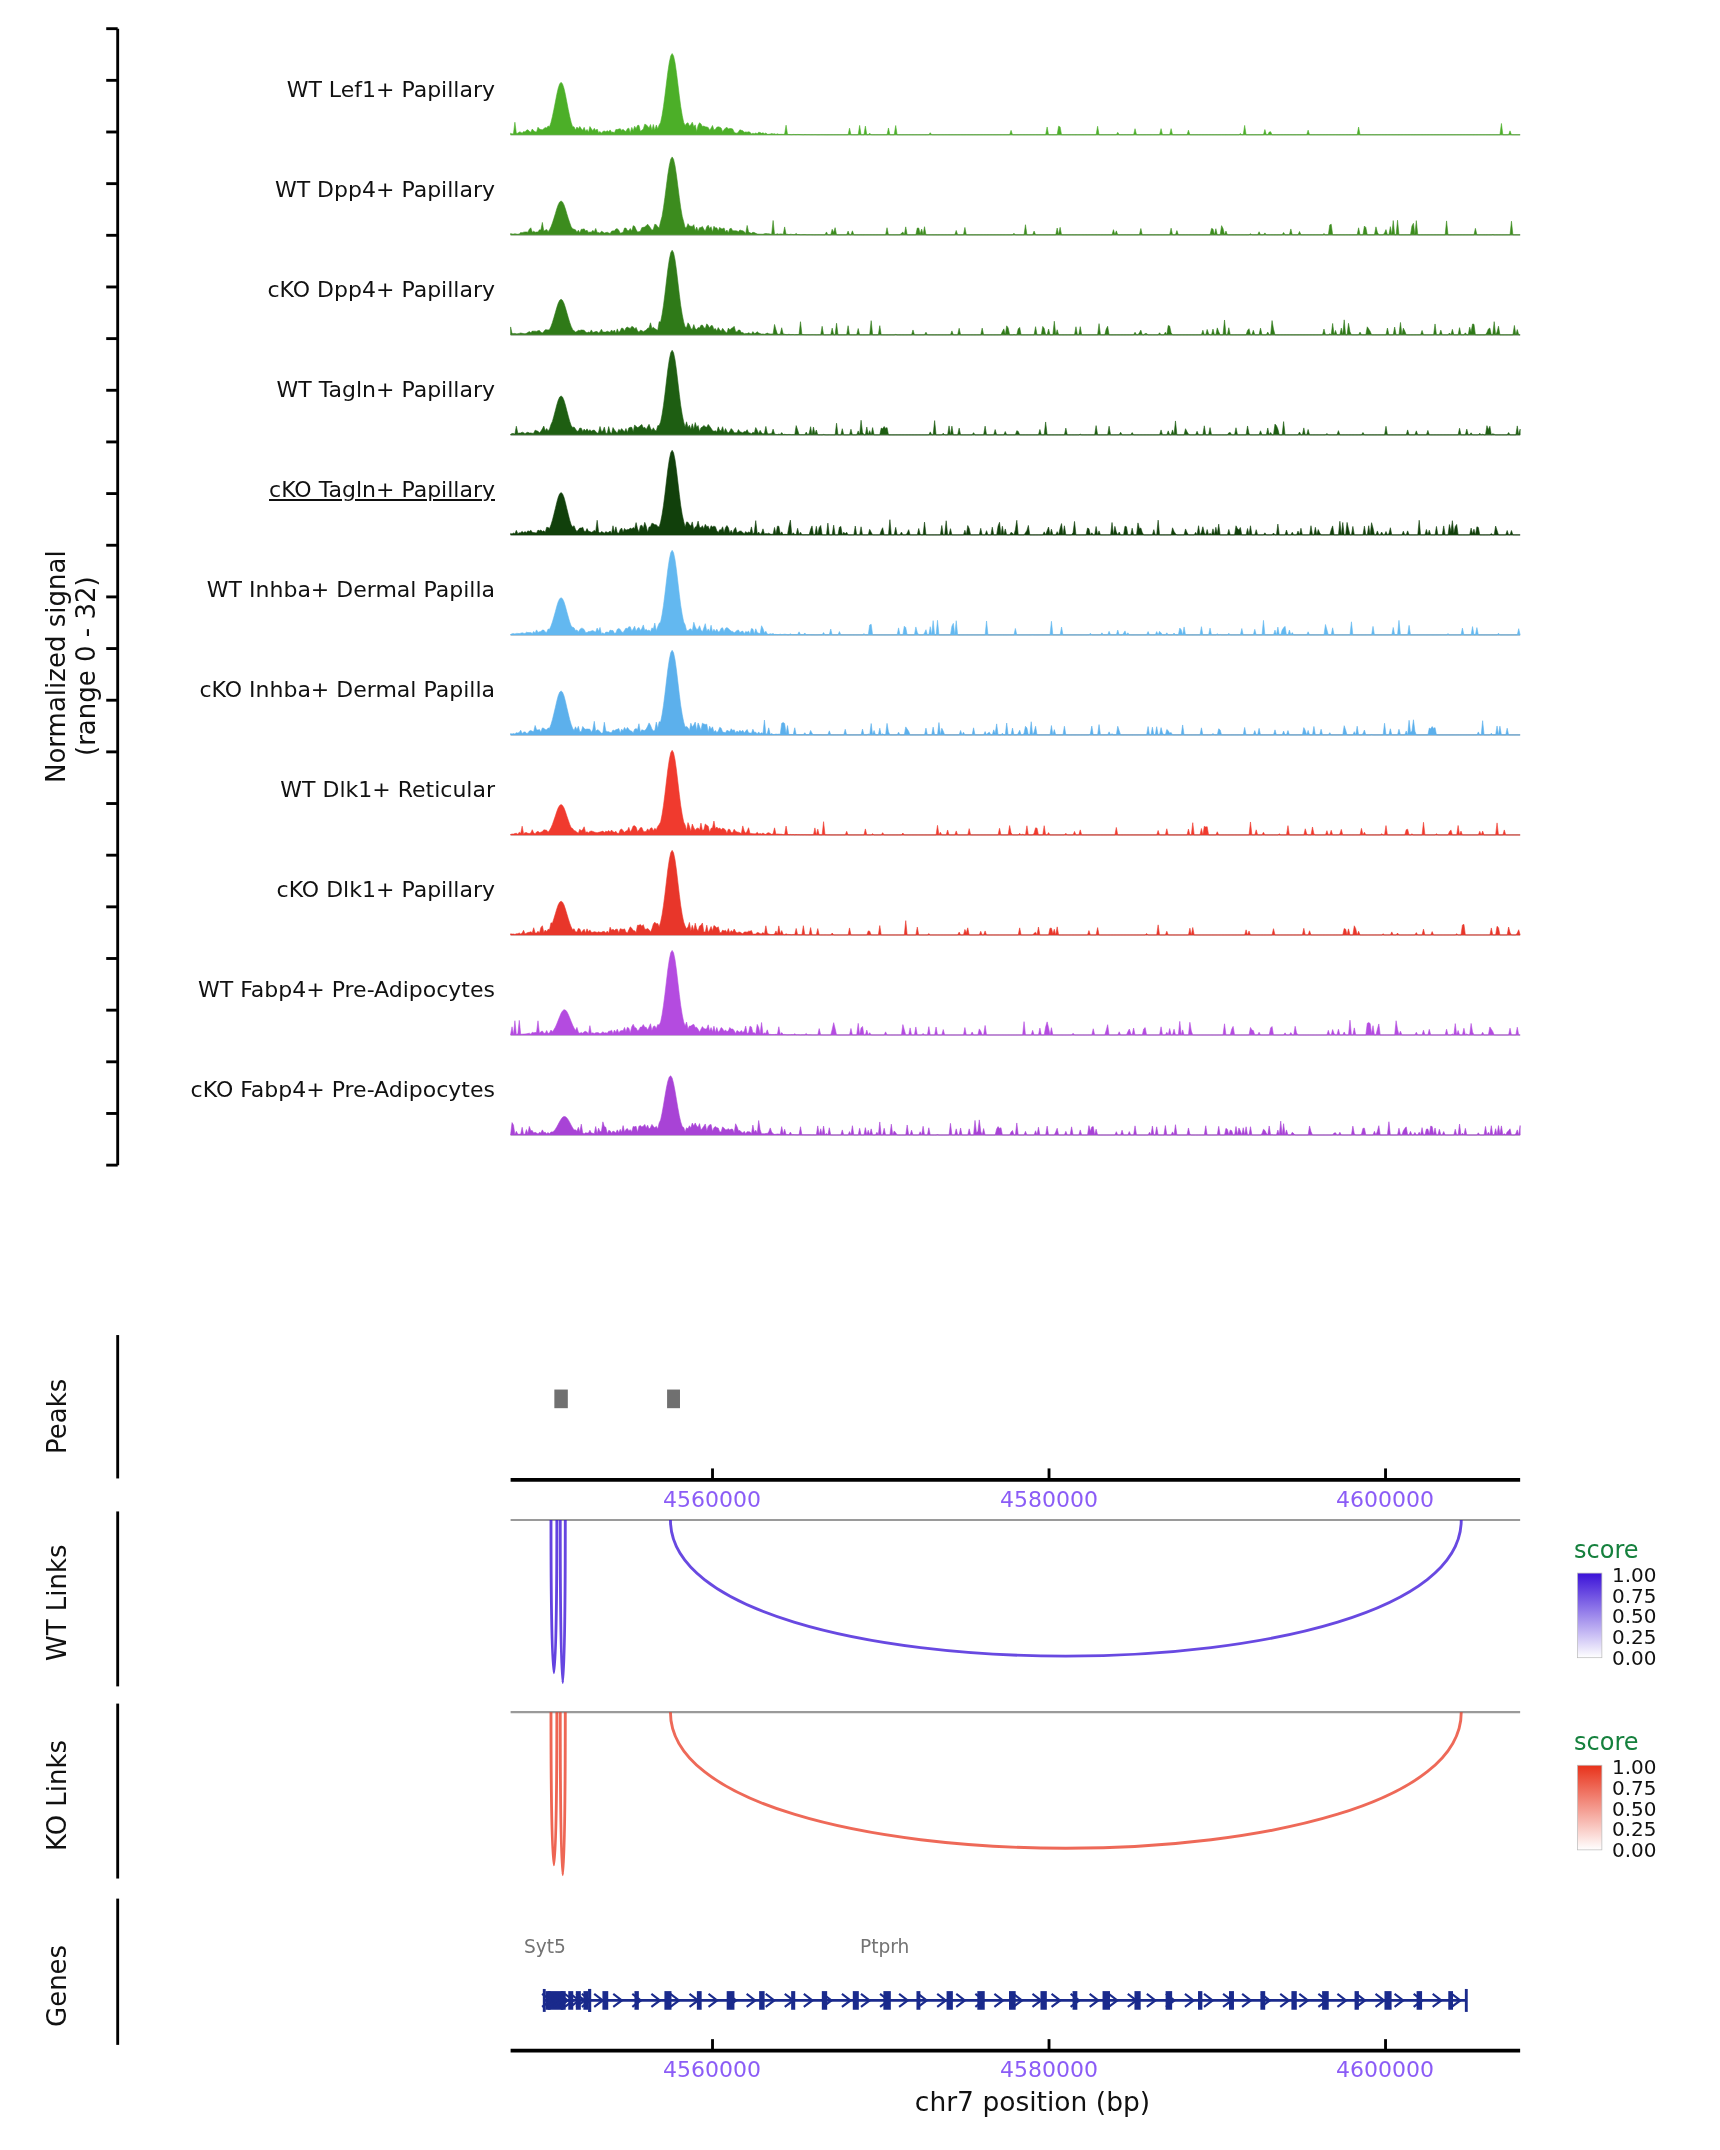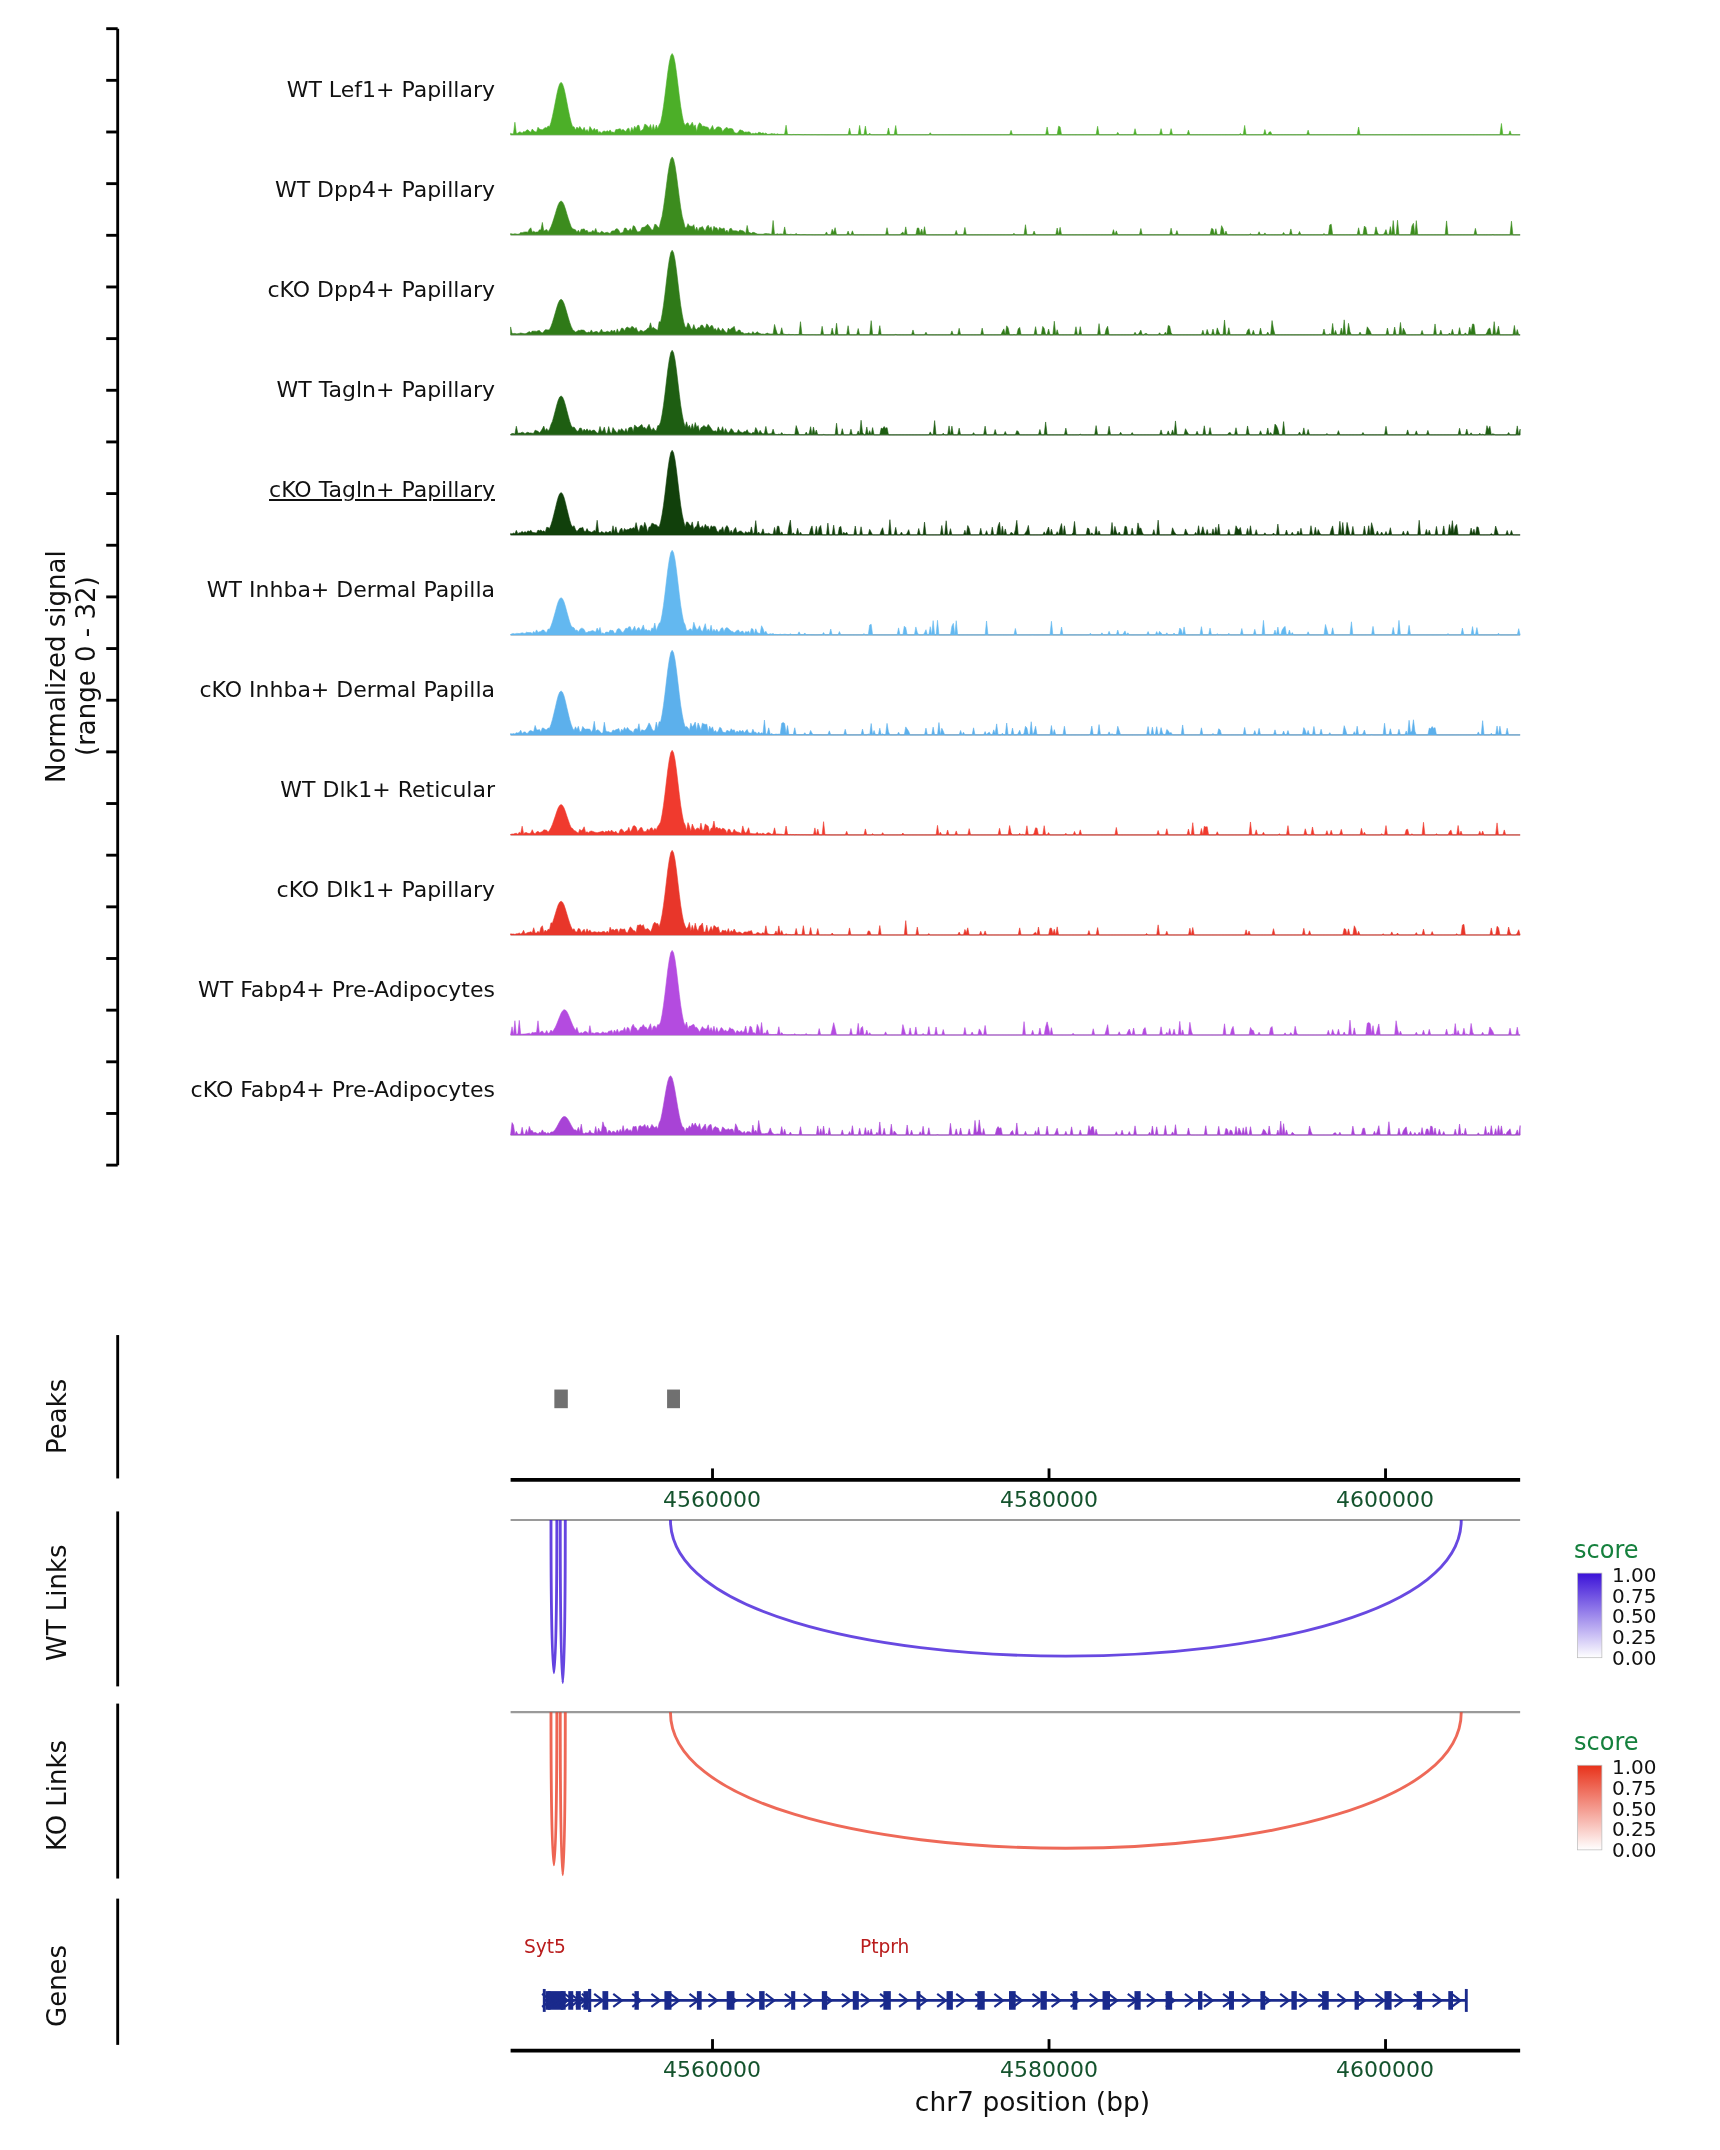--- a/index.html
+++ b/index.html
@@ -33,21 +33,21 @@
   .tracklabel {
     position: absolute;
     text-align: right;
     font-size: 22px;
     color: #111;
     white-space: nowrap;
   }
   .axis-tick-label {
     position: absolute;
     font-size: 22px;
-    color: #14532d;
+    color: #8b5cf6;
     text-align: center;
   }
   .xaxis-title {
     position: absolute;
     font-size: 26.5px;
     color: #111;
     text-align: center;
     width: 100%;
   }
   .legend-title {
@@ -56,21 +56,21 @@
     color: #15803d;
   }
   .legend-tick {
     position: absolute;
     font-size: 20px;
     color: #111;
   }
   .gene-name {
     position: absolute;
     font-size: 18.6px;
-    color: #b91c1c;
+    color: #737373;
   }
   svg { display: block; }
 </style>
 </head>
 <body>
 
 <div id="figure"></div>
 
 <div class="vlabel" style="left:42px; top:509px; height:315px; width:65px;">
   <span>Normalized signal</span><br>

